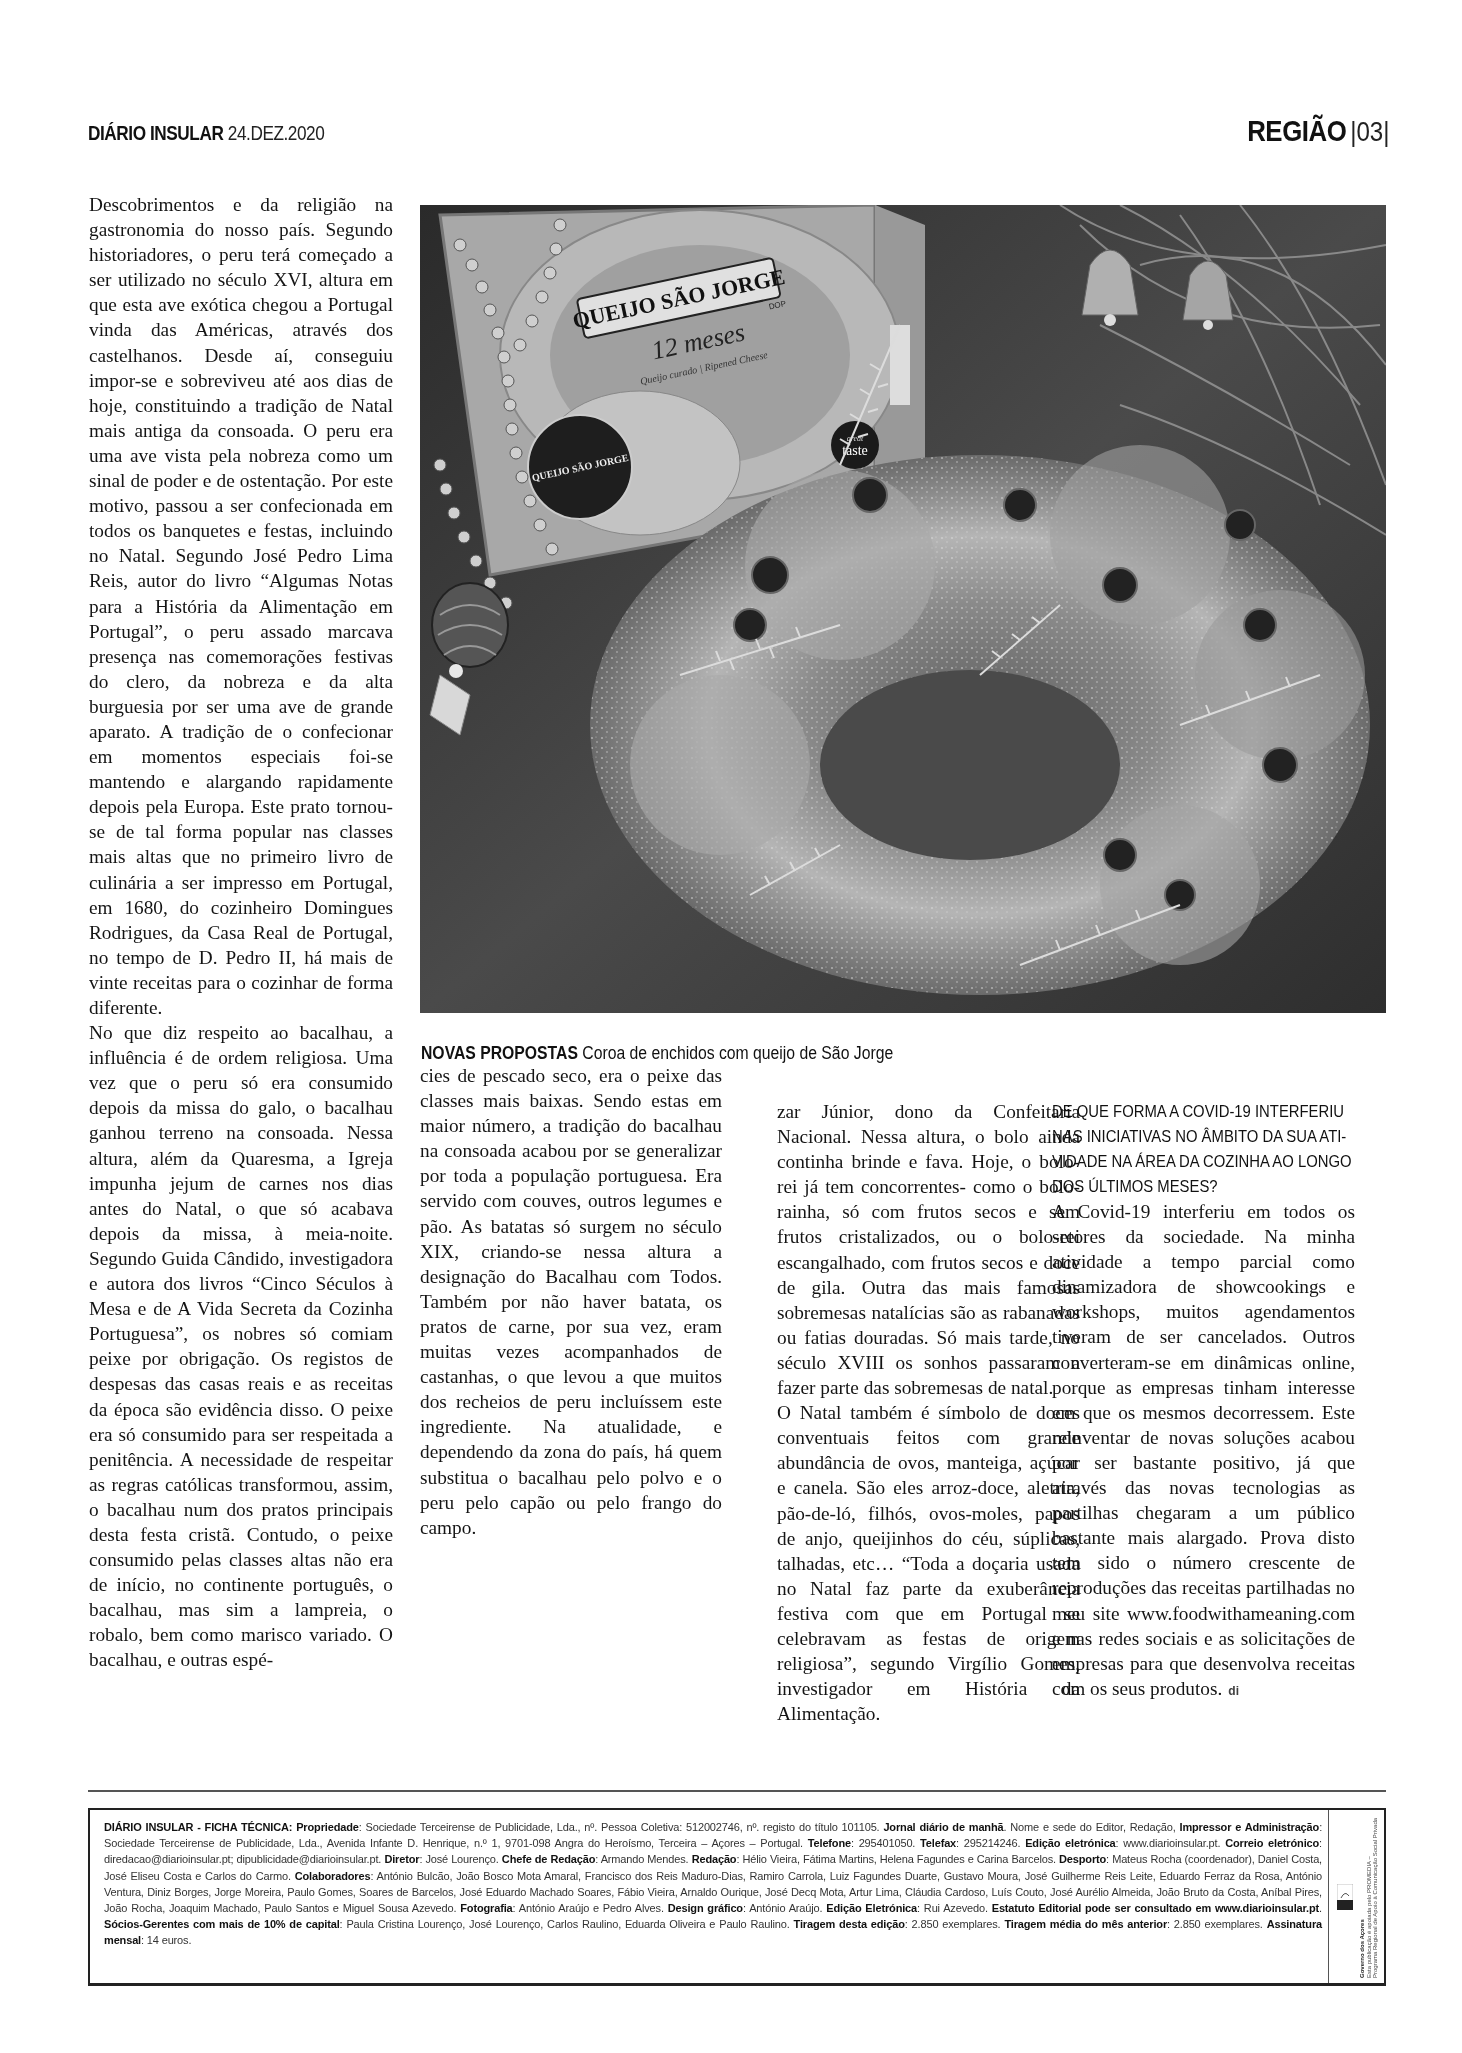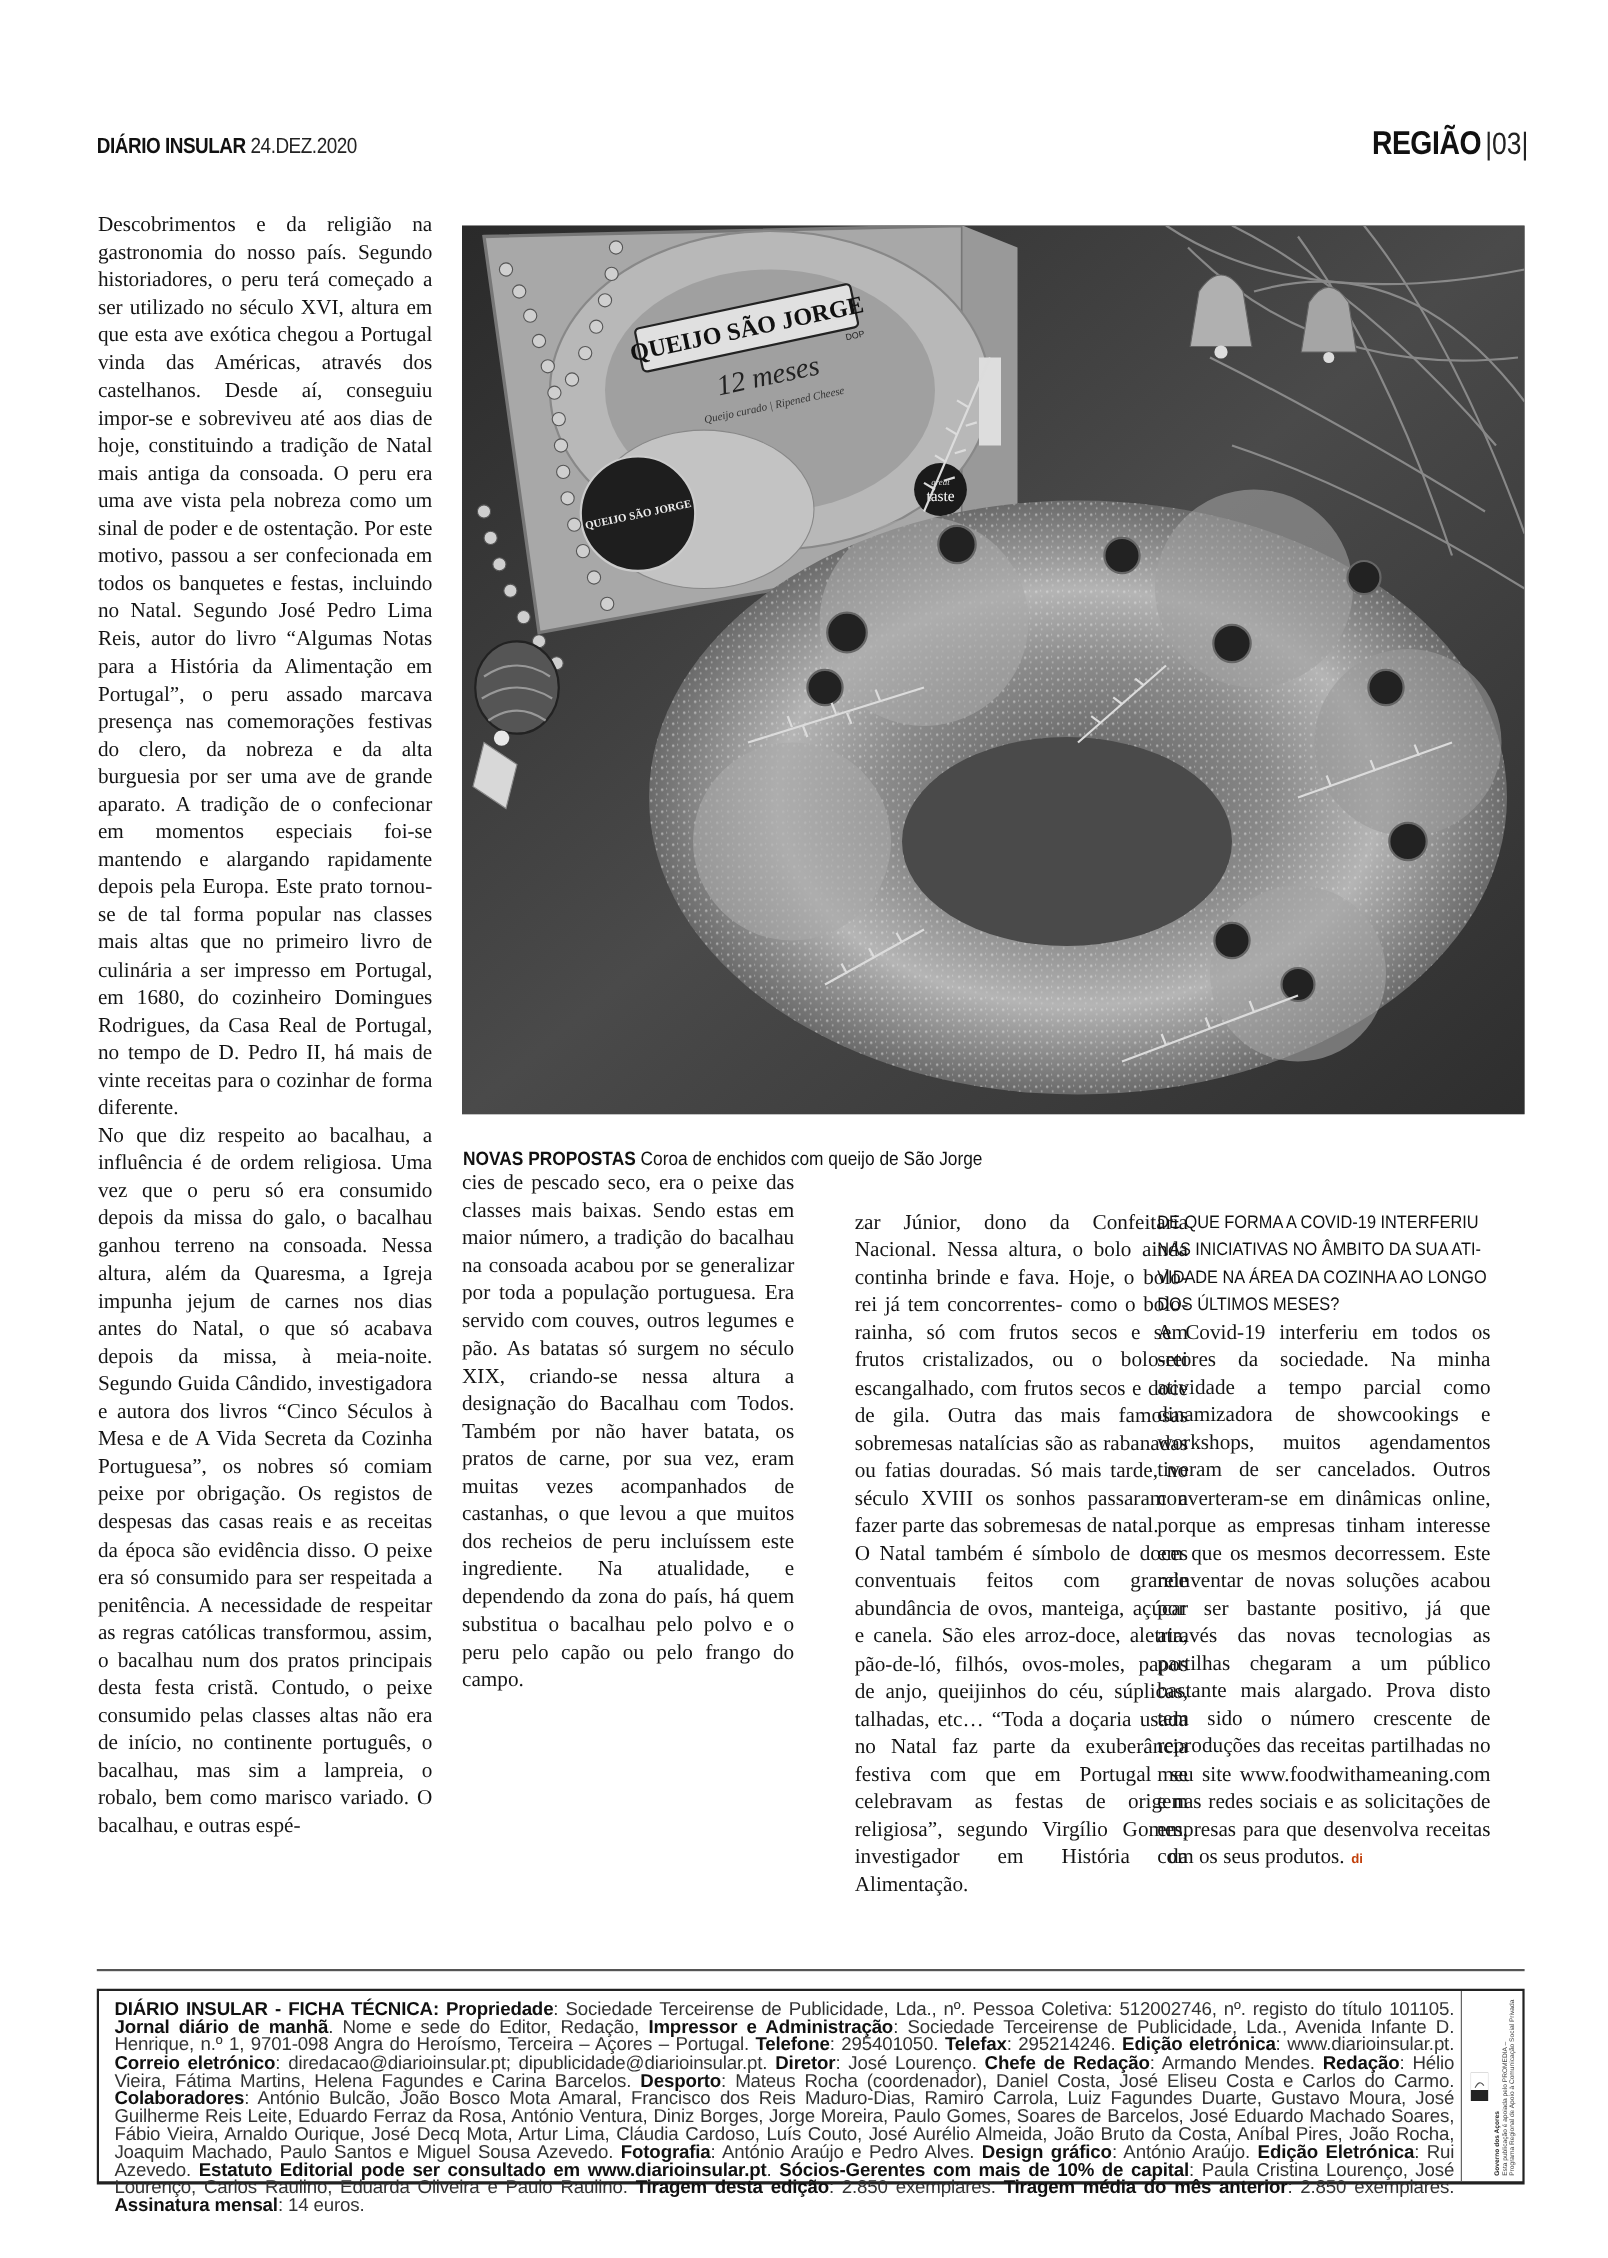--- a/index.html
+++ b/index.html
@@ -13,32 +13,32 @@
   .masthead-right .section { font-weight: bold; font-size: 30px; letter-spacing: -0.5px; }
   .masthead-right .pagenum { font-size: 28px; font-weight: normal; color: #222; }
 
   .col { position: absolute; font-size: 19.3px; line-height: 25.1px; text-align: justify; hyphens: manual; color: #141414; }
   .col p { margin: 0; }
   .col-1 { left: 89px; top: 192px; width: 304px; }
   .col-2 { left: 420px; top: 1063px; width: 302px; }
   .col-3 { left: 749px; top: 1099px; width: 303px; margin-left: 28px; }
   .col-4 { left: 1052px; top: 1099px; width: 303px; }
   .question { font-family: "Liberation Sans", sans-serif; font-size: 16.5px; line-height: 25px; text-transform: uppercase; transform: scaleX(0.9); transform-origin: left top; width: 340px; color: #111; text-align: left; }
-  .signoff { font-family: "Liberation Sans", sans-serif; font-weight: bold; font-size: 12px; color: #c2410c; margin-left: 6px; }
+  .signoff { font-family: "Liberation Sans", sans-serif; font-weight: bold; font-size: 12px; color: #404040; margin-left: 6px; }
 
   .photo { position: absolute; left: 420px; top: 205px; width: 966px; height: 808px; overflow: hidden; background: #3a3a3a; }
   .photo svg { display: block; width: 100%; height: 100%; }
 
   .caption { position: absolute; left: 421px; top: 1043px; font-family: "Liberation Sans", sans-serif; font-size: 17.5px; white-space: nowrap; transform: scaleX(0.9); transform-origin: left center; }
   .caption .cap-label { font-weight: bold; }
 
   .rule { position: absolute; left: 88px; top: 1790px; width: 1298px; height: 2px; background: #555; }
 
   .staff-box { position: absolute; left: 88px; top: 1808px; width: 1298px; height: 178px; border: 2px solid #222; border-bottom-width: 3px; }
-  .staff-text { position: absolute; left: 14px; top: 9px; width: 1218px; font-family: "Liberation Sans", sans-serif; font-size: 17px; line-height: 16.2px; color: #333; text-align: justify; letter-spacing: -0.15px; }
+  .staff-text { position: absolute; left: 14px; top: 9px; width: 1218px; font-family: "Liberation Sans", sans-serif; font-size: 11px; line-height: 16.2px; color: #333; text-align: justify; letter-spacing: -0.15px; }
   .staff-text b { color: #111; }
   .gov-box { position: absolute; right: 0; top: 0; width: 56px; height: 100%; border-left: 1px solid #555; }
   .gov-logo { position: absolute; left: 8px; top: 74px; width: 16px; height: 26px; }
   .gov-text { position: absolute; left: 30px; top: 168px; transform: rotate(-90deg); transform-origin: left top; font-family: "Liberation Sans", sans-serif; font-size: 6px; line-height: 6.5px; color: #444; white-space: nowrap; width: 160px; }
   .gov-text .gov-name { font-weight: bold; color: #222; }
 </style>
 </head>
 <body>
 
 <div class="masthead-left">

